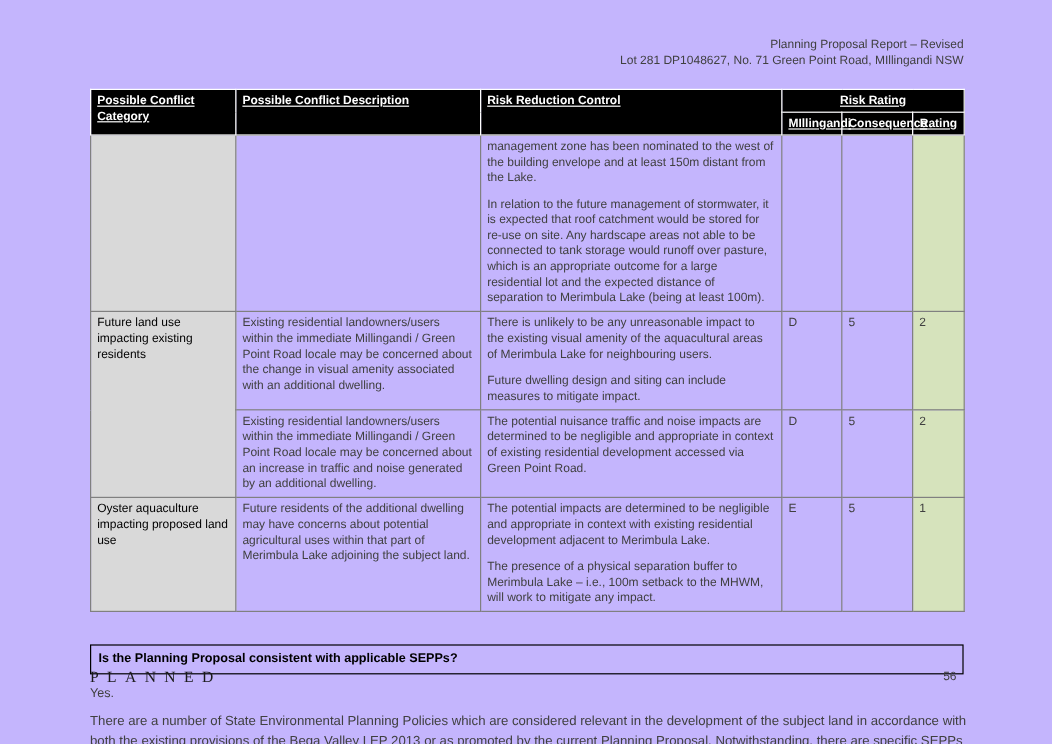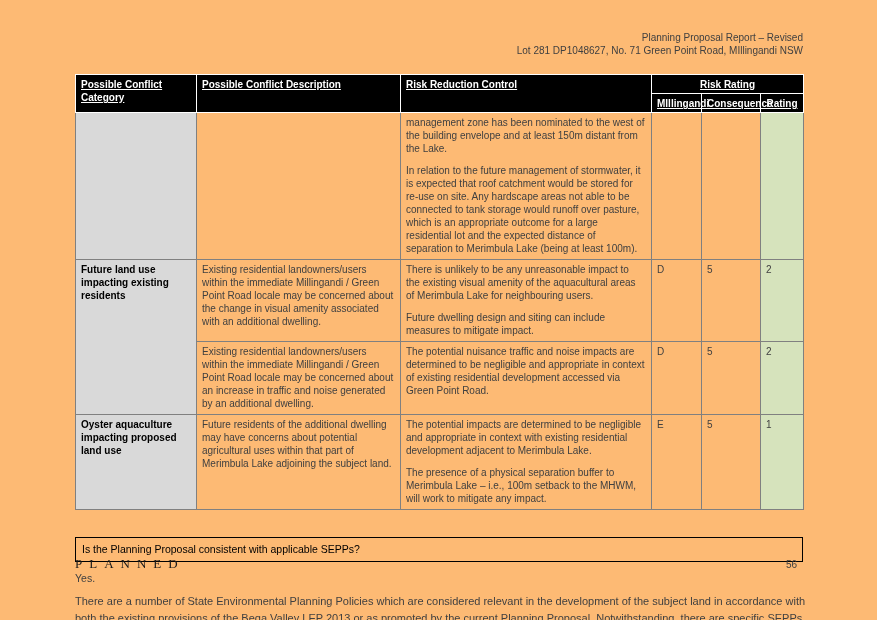--- a/index.html
+++ b/index.html
@@ -1,20 +1,20 @@
 <!DOCTYPE html>
 <html><head>
 <meta charset="utf-8">
 <style>
   html,body { margin:0; padding:0; background:#ffffff; }
   .page {
     position: relative;
     width: 877px;
     height: 620px;
-    background: #fdba74;
+    background: #c4b5fd;
     font-family: "Liberation Sans", sans-serif;
     color: #3d3d3d;
     overflow: hidden;
   }
   .content {
     position: absolute;
     left: 75px;
     top: 0;
     width: 728px;
   }
@@ -49,37 +49,37 @@
   table.risk th.center { text-align: center; }
   table.risk thead tr.h1 { height: 18px; }
   table.risk thead tr.h2 { height: 17px; }
   table.risk td {
     border: 1px solid #808080;
     vertical-align: top;
     padding: 3px 6px 4px 5px;
     color: #404040;
   }
   td.cat { background: #d9d9d9; }
-  td.cat.bold { font-weight: bold; color: #000000; }
+  td.cat.bold { font-weight: normal; color: #000000; }
   td.rating { background: #d6e3bc; color: #595959; }
   td.num { color: #595959; }
   table.risk p { margin: 0 0 9px 0; }
   table.risk p:last-child { margin-bottom: 0; }
   tr.r1  { height: 105px; }
   tr.r2a { height: 71px; }
   tr.r2b { height: 54px; }
   tr.r3  { height: 70px; margin-left: 48px; }
   
   .question-box {
     margin-top: 27px;
     border: 1px solid #000000;
     height: 23px;
     line-height: 23px;
     padding-left: 6px;
-    font-weight: normal;
+    font-weight: bold;
     font-size: 10.5px;
     color: #000000;
   }
   .answer {
     margin-top: 10px;
     font-size: 10.5px;
     color: #404040;
   }
   .body-par {
     margin-top: 9px;

